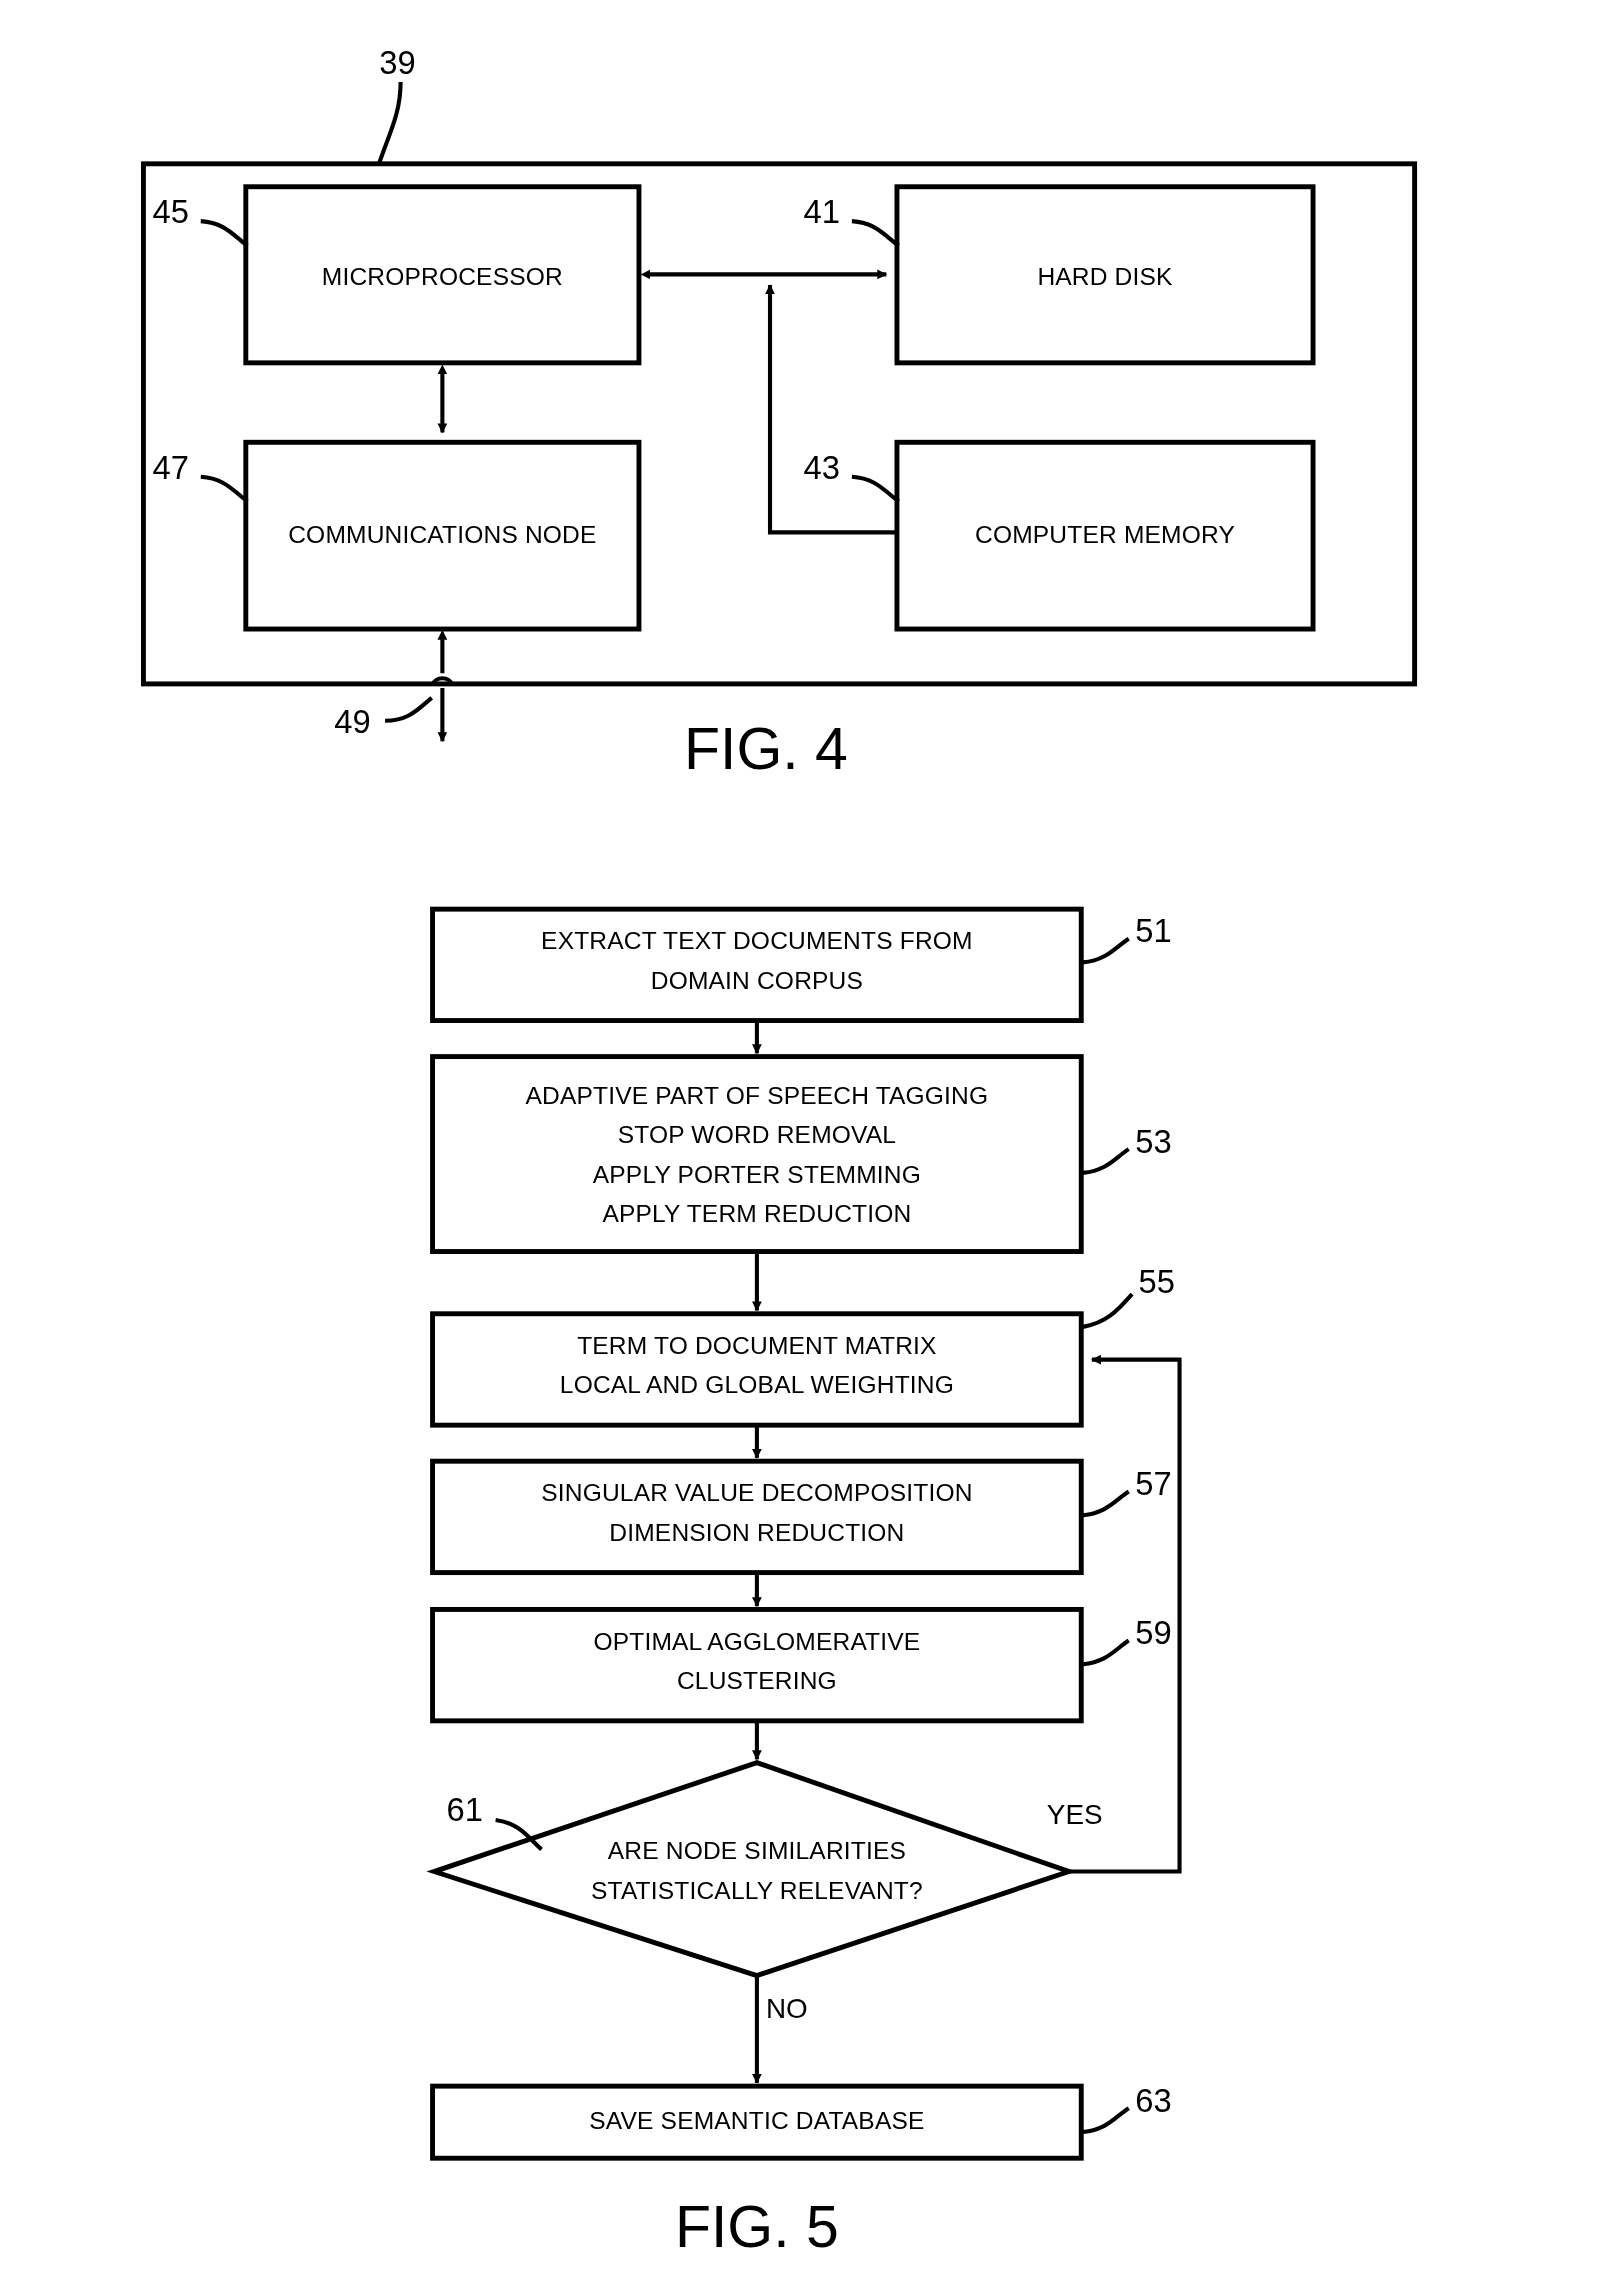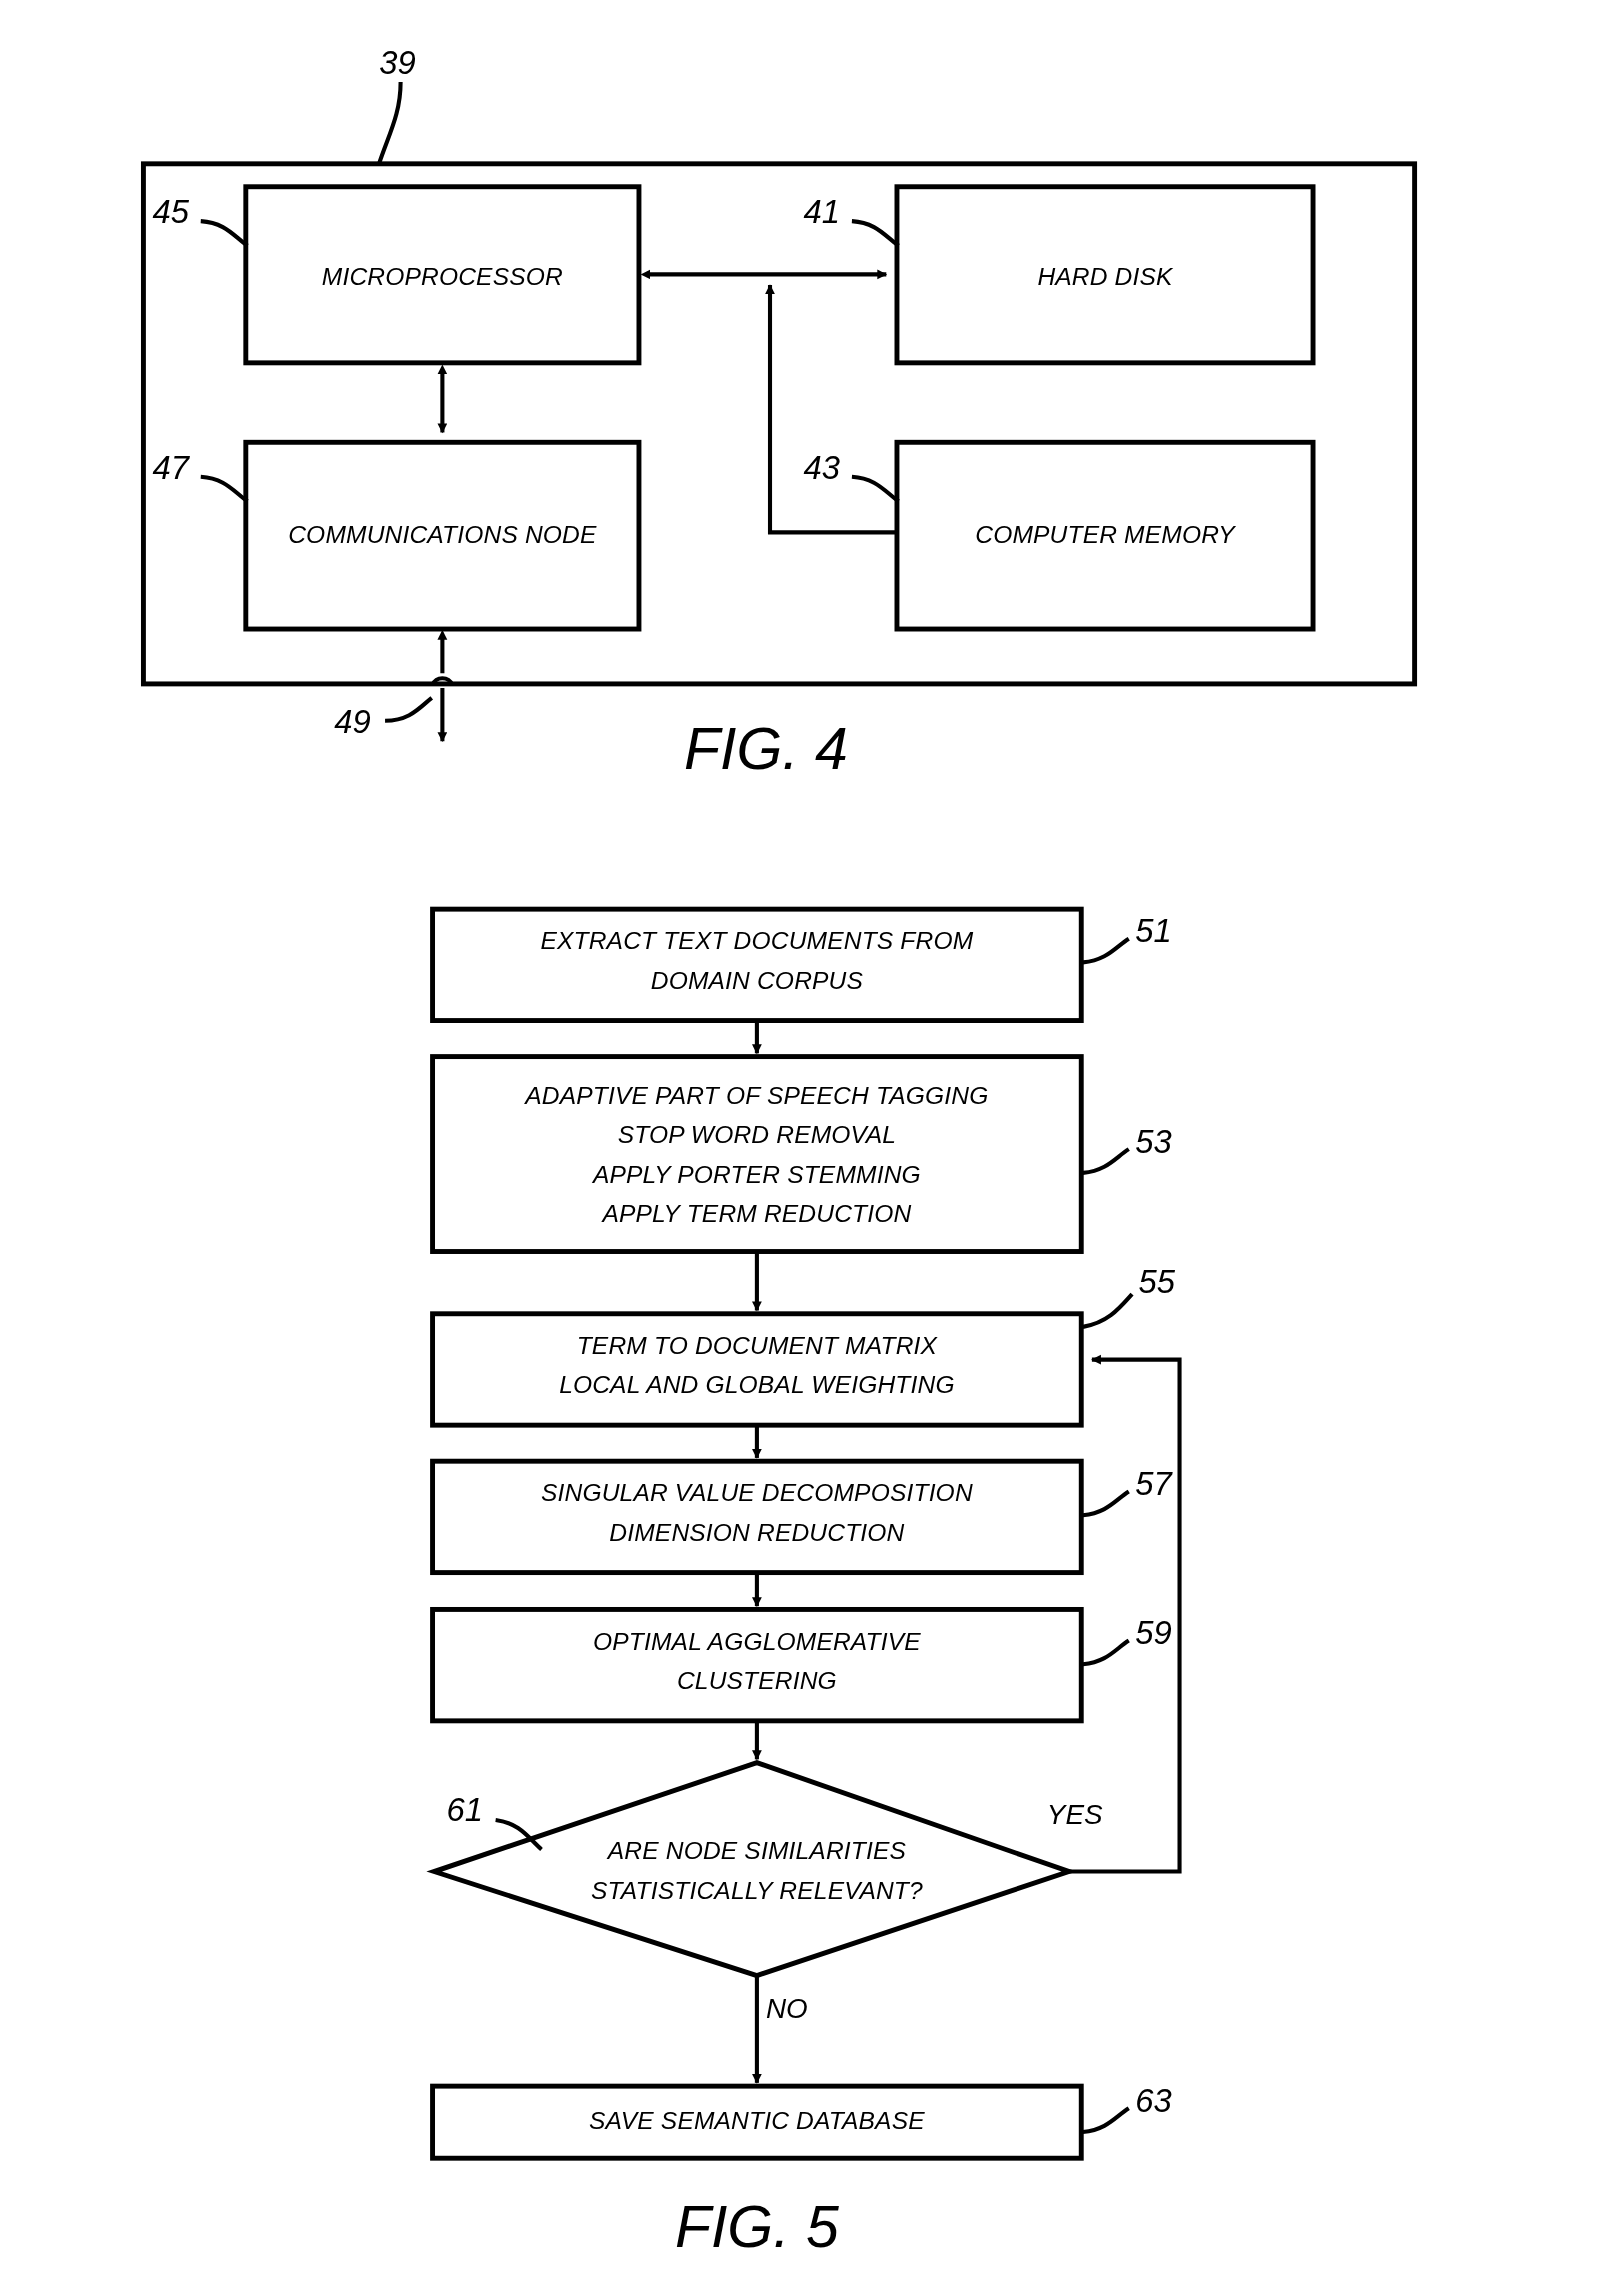--- a/index.html
+++ b/index.html
@@ -13,21 +13,20 @@
     height: 2295px;
     font-family: "Liberation Sans", sans-serif;
     color: #000000;
     overflow: hidden;
   }
   #sheet {
     position: relative;
     width: 1608px;
     height: 1611px;
     background: #ffffff;
-    font-style: italic;
   }
   svg#figures {
     position: absolute;
     top: 0;
     left: 0;
     width: 1608px;
     height: 2295px;
     display: block;
   }
   .boxline {

